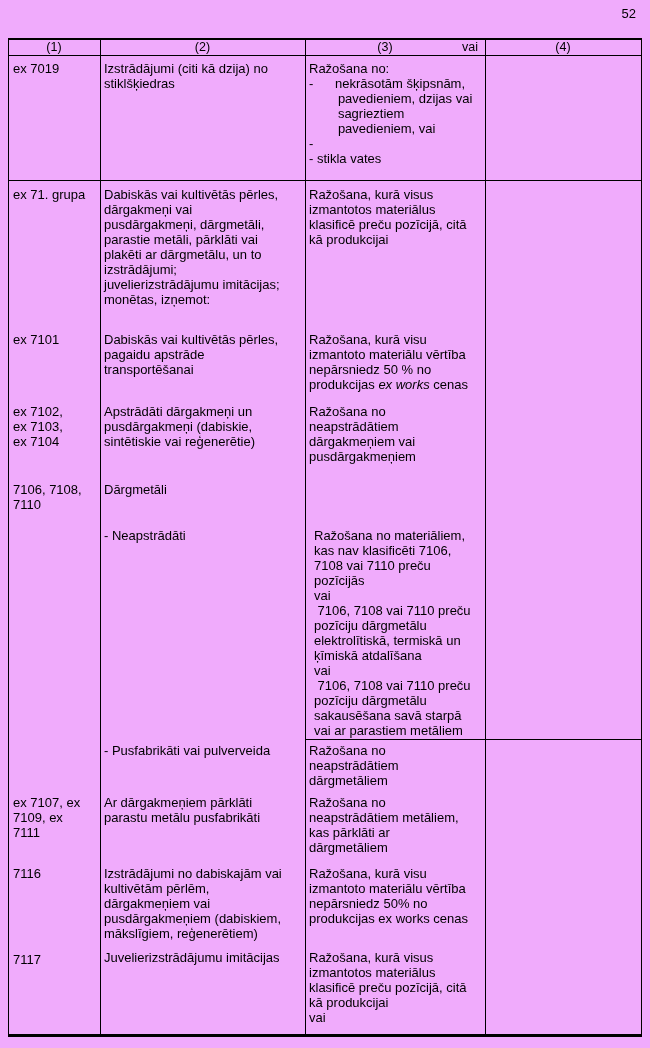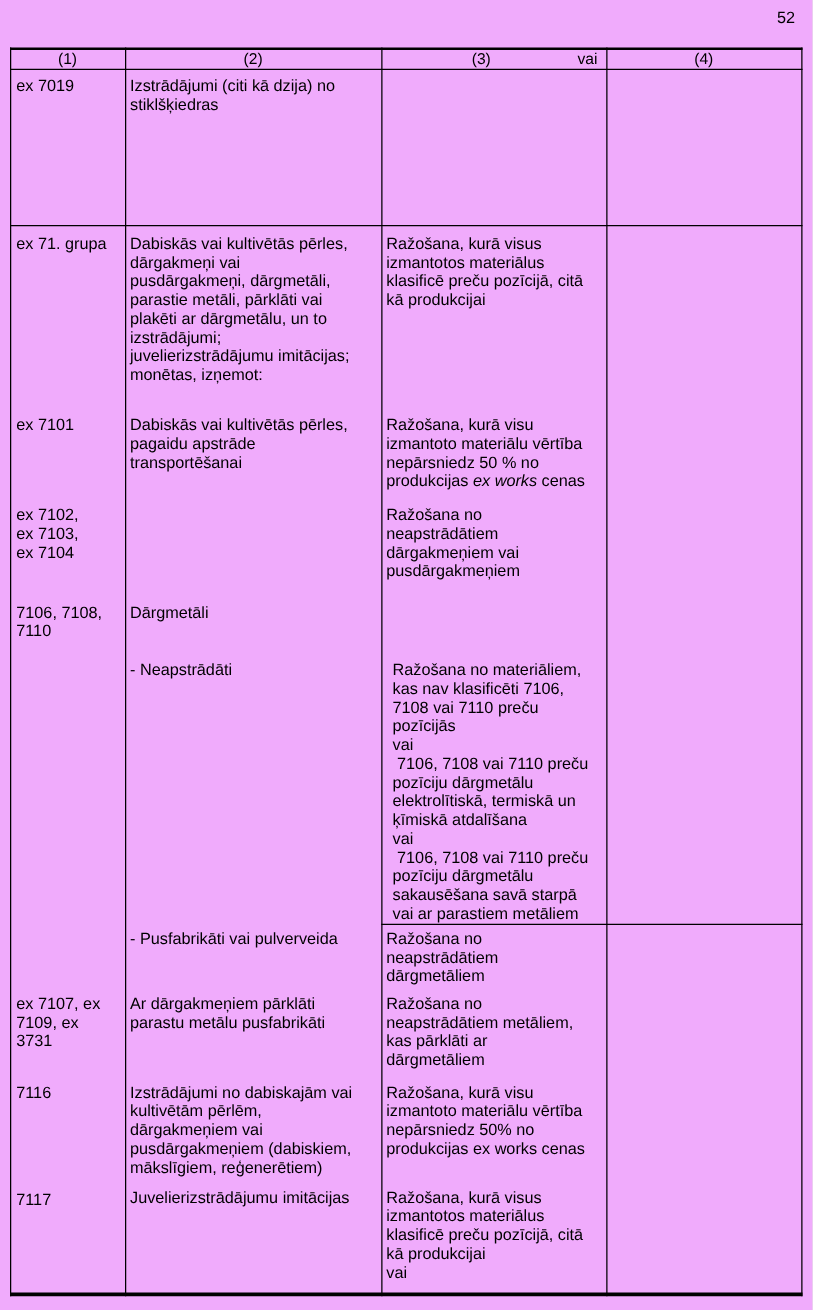--- a/index.html
+++ b/index.html
@@ -49,20 +49,27 @@
 
   <div class="cell hdr center" style="top:40px;left:8px;width:92px">(1)</div>
   <div class="cell hdr center" style="top:40px;left:100px;width:205px">(2)</div>
   <div class="cell hdr center" style="top:40px;left:305px;width:160px">(3)</div>
   <div class="cell hdr center" style="top:40px;left:440px;width:60px">vai</div>
   <div class="cell hdr center" style="top:40px;left:485px;width:156px">(4)</div>
 
   <div class="cell" style="top:61px;left:13px;width:85px">ex 7019</div>
   <div class="cell" style="top:61px;left:104px;width:198px">Izstrādājumi (citi kā dzija) no
 stiklšķiedras</div>
+  <div class="cell" style="top:61px;left:309px;width:174px">Ražošana no:
+-      nekrāsotām šķipsnām,
+        pavedieniem, dzijas vai
+        sagrieztiem
+        pavedieniem, vai
+-
+- stikla vates</div>
 
   <div class="cell" style="top:187px;left:13px;width:85px">ex 71. grupa</div>
   <div class="cell" style="top:187px;left:104px;width:198px">Dabiskās vai kultivētās pērles,
 dārgakmeņi vai
 pusdārgakmeņi, dārgmetāli,
 parastie metāli, pārklāti vai
 plakēti ar dārgmetālu, un to
 izstrādājumi;
 juvelierizstrādājumu imitācijas;
 monētas, izņemot:</div>
@@ -76,20 +83,23 @@
 pagaidu apstrāde
 transportēšanai</div>
   <div class="cell" style="top:332px;left:309px;width:174px"><span>Ražošana, kurā visu
 izmantoto materiālu vērtība
 nepārsniedz 50 % no
 produkcijas </span><span class="it">ex works</span><span> cenas</span></div>
 
   <div class="cell" style="top:404px;left:13px;width:85px">ex 7102,
 ex 7103,
 ex 7104</div>
+  <div class="cell" style="top:404px;left:104px;width:198px">Apstrādāti dārgakmeņi un
+pusdārgakmeņi (dabiskie,
+sintētiskie vai reģenerētie)</div>
   <div class="cell" style="top:404px;left:309px;width:174px">Ražošana no
 neapstrādātiem
 dārgakmeņiem vai
 pusdārgakmeņiem</div>
 
   <div class="cell" style="top:482px;left:13px;width:85px">7106, 7108,
 7110</div>
   <div class="cell" style="top:528px;left:104px;width:198px">- Neapstrādāti</div>
 
   <div class="cell" style="top:482px;left:104px;width:198px">Dārgmetāli</div>
@@ -108,21 +118,21 @@
 sakausēšana savā starpā
 vai ar parastiem metāliem</div>
 
   <div class="cell" style="top:743px;left:104px;width:198px">- Pusfabrikāti vai pulverveida</div>
   <div class="cell" style="top:743px;left:309px;width:174px">Ražošana no
 neapstrādātiem
 dārgmetāliem</div>
 
   <div class="cell" style="top:795px;left:13px;width:85px">ex 7107, ex
 7109, ex
-3731</div>
+7111</div>
   <div class="cell" style="top:795px;left:104px;width:198px">Ar dārgakmeņiem pārklāti
 parastu metālu pusfabrikāti</div>
   <div class="cell" style="top:795px;left:309px;width:174px">Ražošana no
 neapstrādātiem metāliem,
 kas pārklāti ar
 dārgmetāliem</div>
 
   <div class="cell" style="top:866px;left:13px;width:85px">7116</div>
   <div class="cell" style="top:866px;left:104px;width:198px">Izstrādājumi no dabiskajām vai
 kultivētām pērlēm,

